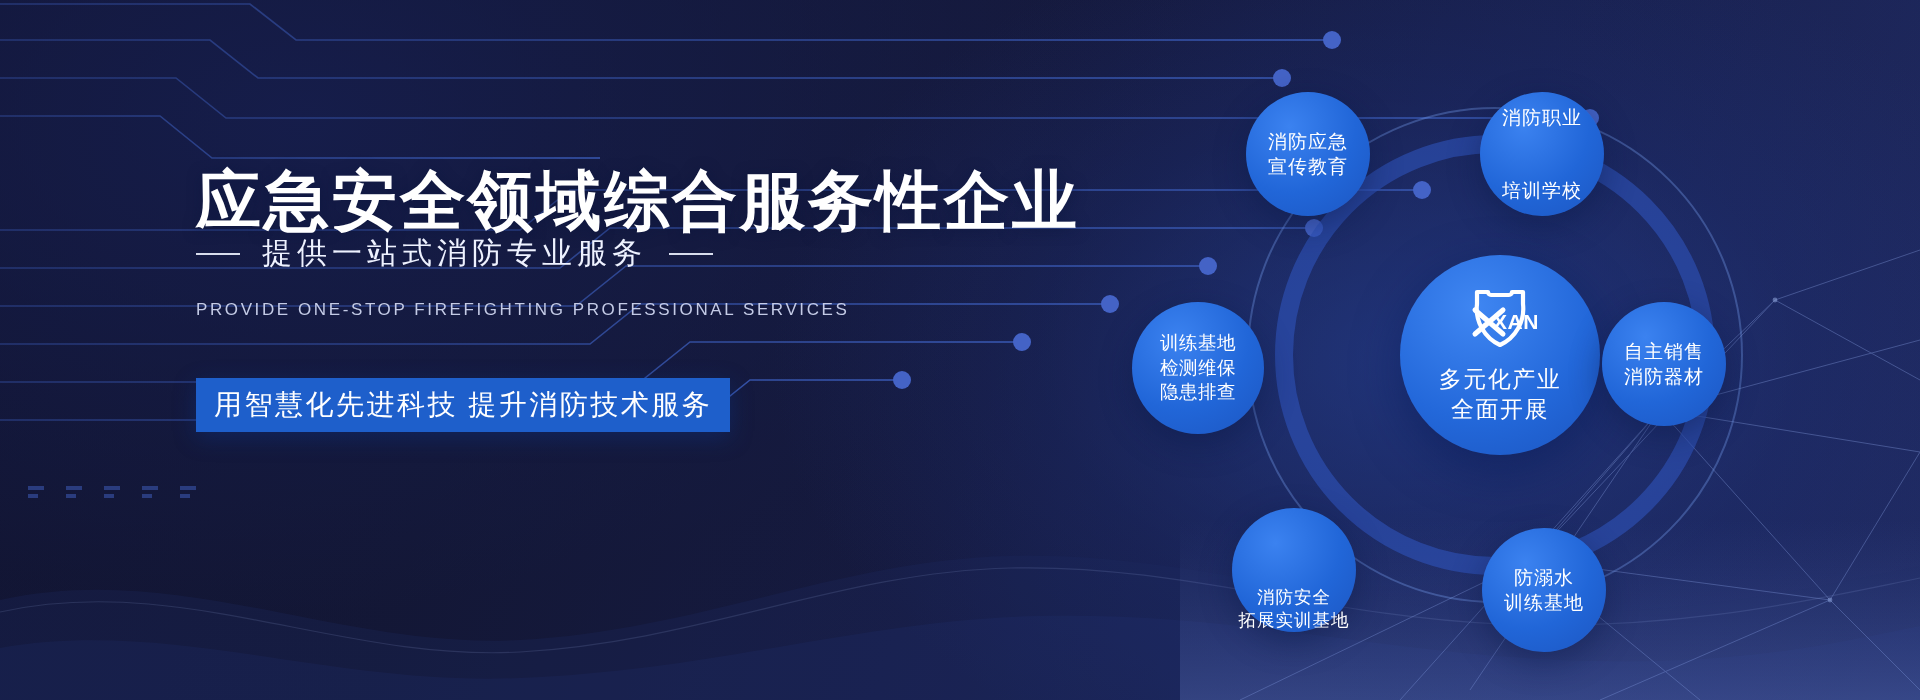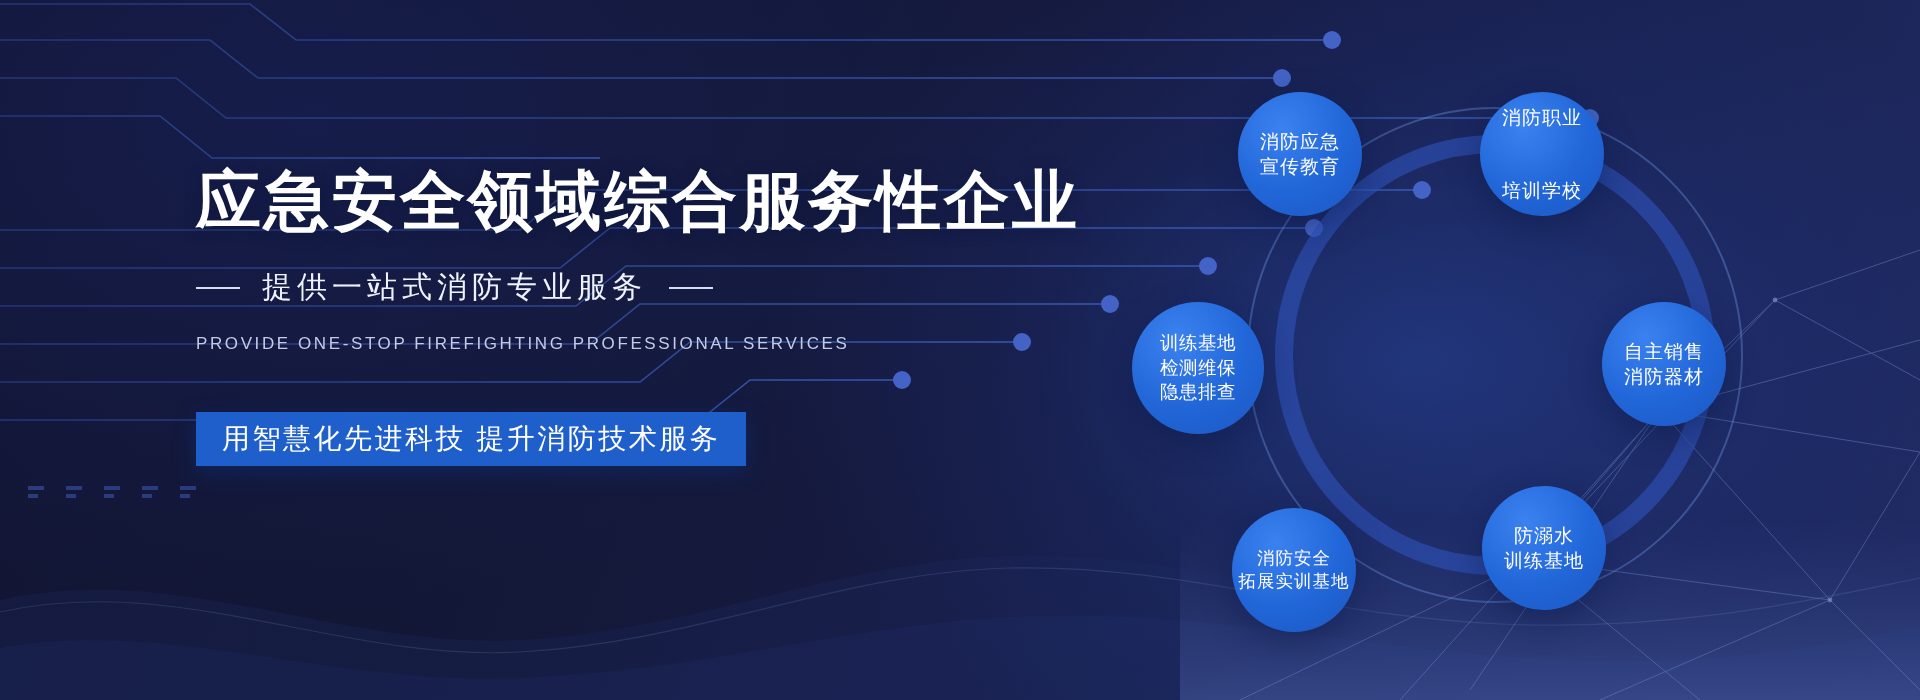--- a/index.html
+++ b/index.html
@@ -17,32 +17,32 @@
   .bg-layer{position:absolute;inset:0;pointer-events:none;}
   .bg-layer svg{display:block;width:1920px;height:700px;}
 
   
   .copy{position:absolute;left:196px;top:168px;width:830px;}
   .headline{
     font-size:65px;line-height:1.0;font-weight:bold;color:#ffffff;
     letter-spacing:3px;white-space:nowrap;
     text-shadow:0 2px 14px rgba(10,20,60,0.55);
   }
-  .sub-row{display:flex;align-items:center;gap:22px;margin-top:34px;}
+  .sub-row{display:flex;align-items:center;gap:22px;}
   .rule{width:44px;height:2px;background:#e9eefc;opacity:.92;flex:none;}
   .subline{
     font-size:30px;color:#eef2ff;letter-spacing:5px;white-space:nowrap;font-weight:400;
   }
   .eng{
     margin-top:26px;font-size:17px;color:#c4cbe6;letter-spacing:2.6px;
     white-space:nowrap;font-weight:400;
   }
   .cta{
     margin-top:58px;display:inline-flex;align-items:center;justify-content:center;
-    height:54px;padding:0 26px;background:#1E5FCB;
+    height:54px;padding:0 18px;background:#1E5FCB;
     box-shadow:0 6px 22px rgba(14,50,130,0.45);
   }
   .cta-text{font-size:28px;color:#ffffff;letter-spacing:2.5px;white-space:nowrap;}
 
   
   .diagram{position:absolute;left:1150px;top:60px;width:700px;height:600px;}
   .ring{
     position:absolute;border-radius:50%;
     border:18px solid rgba(46,84,186,0.60);
     left:125px;top:75px;width:440px;height:440px;
@@ -54,38 +54,38 @@
   }
   .bubble{
     position:absolute;border-radius:50%;
     background:radial-gradient(circle at 35% 28%,#3B82F0 0%,#2166D8 55%,#1C56C2 100%);
     display:flex;flex-direction:column;align-items:center;justify-content:center;
     color:#fff;text-align:center;line-height:1.32;
     box-shadow:0 10px 32px rgba(8,24,70,0.45);
   }
   .bubble span{display:block;white-space:nowrap;}
   .b-sat{width:124px;height:124px;font-size:19px;letter-spacing:1px;}
-  .b-sat.wide{font-size:17.5px;}
+  .b-sat.wide{font-size:17.5px;justify-content:flex-end;}
   .b-tri{width:132px;height:132px;font-size:18.5px;letter-spacing:.5px;}
 
   .center{
     width:200px;height:200px;left:250px;top:195px;
     background:radial-gradient(circle at 38% 26%,#3F86F2 0%,#2368DA 58%,#1B55C0 100%);
     box-shadow:0 14px 46px rgba(8,28,90,0.55);
   }
   .center .logo{margin-bottom:8px;}
   .center .c-line{font-size:23px;letter-spacing:1.5px;line-height:1.3;}
 
   
-  .p-tl{left:88px;top:32px;}    
+  .p-tl{left:96px;top:32px;}    
   .p-tr{left:330px;top:32px;gap:48px;}   
   .p-l {left:-18px;top:242px;}  
   .p-r {left:452px;top:242px;}  
   .p-bl{left:82px;top:448px;}   
-  .p-br{left:332px;top:426px;}  
+  .p-br{left:332px;top:468px;}  
 </style>
 </head>
 <body>
 
 <div class="stage">
 
   <div class="bg-layer">
     <svg viewBox="0 0 1920 700" xmlns="http://www.w3.org/2000/svg">
       <defs>
         <linearGradient id="trace" x1="0" y1="0" x2="1" y2="0">
@@ -169,20 +169,31 @@
     <div class="cta">
       <span class="cta-text">用智慧化先进科技  提升消防技术服务</span>
     </div>
   </div>
 
   <div class="diagram">
 
     <div class="ring-thin"></div>
     <div class="ring"></div>
 
+    <div class="bubble center">
+      <div class="logo">
+        <svg width="74" height="66" viewBox="0 0 74 66" xmlns="http://www.w3.org/2000/svg">
+          <path d="M14,6 h11 a3,3 0 0 0 3,3 h18 a3,3 0 0 0 3,-3 h11 v12 a40,40 0 0 1 -23,41 a40,40 0 0 1 -23,-41 z" fill="none" stroke="#ffffff" stroke-width="4.2" stroke-linejoin="round"></path>
+          <path d="M12,24 L40,48 M40,24 L12,48" stroke="#ffffff" stroke-width="5" stroke-linecap="round" fill="none"></path>
+          <text x="30" y="43" font-family="'Liberation Sans',sans-serif" font-size="21" font-weight="bold" fill="#ffffff" letter-spacing="0.5">XAN</text>
+        </svg>
+      </div>
+      <span class="c-line">多元化产业</span>
+      <span class="c-line">全面开展</span>
+    </div>
 
     <div class="bubble b-sat p-tl">
       <span>消防应急</span>
       <span>宣传教育</span>
     </div>
 
     <div class="bubble b-sat p-tr">
       <span>消防职业</span>
       <span>培训学校</span>
     </div>

